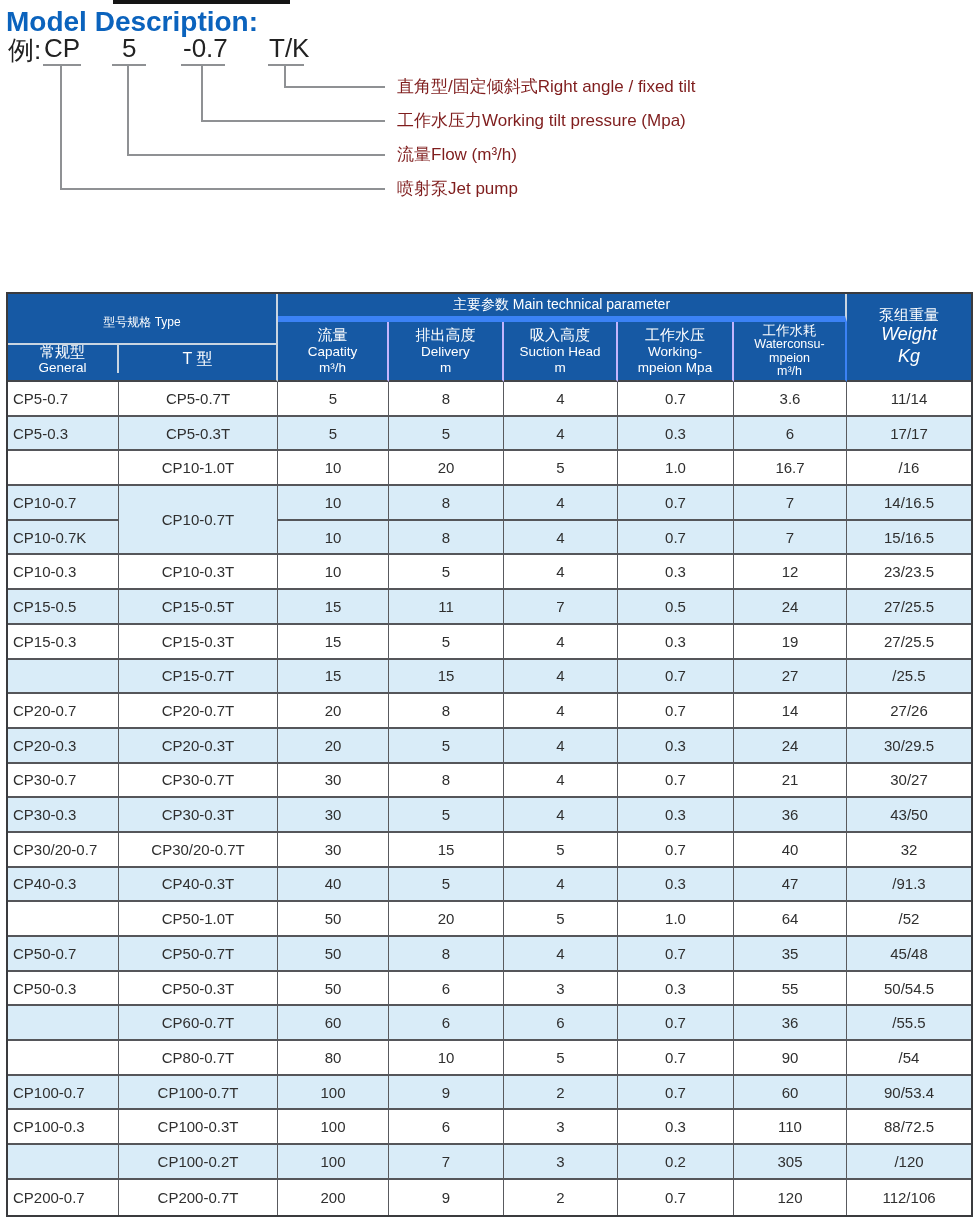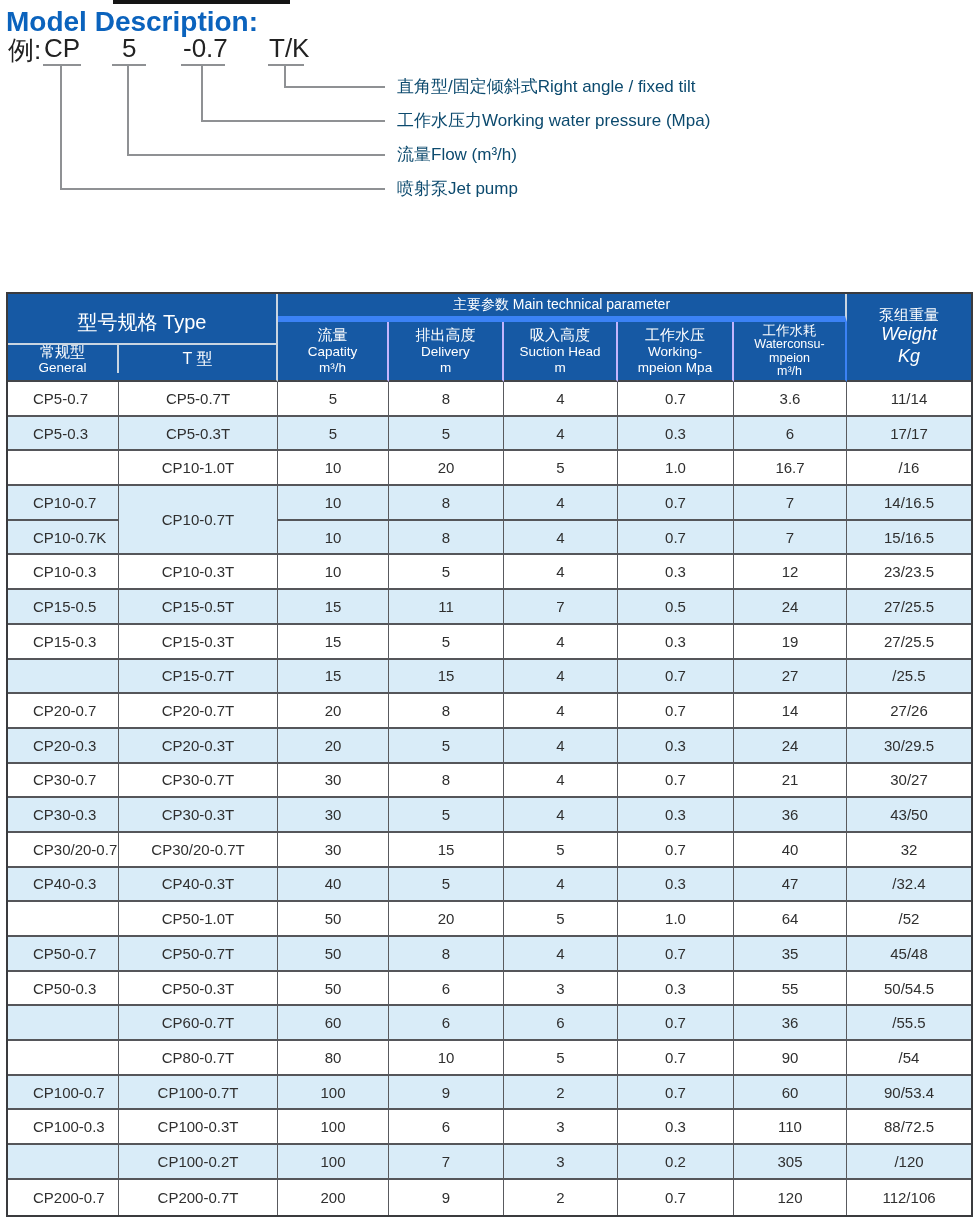--- a/index.html
+++ b/index.html
@@ -35,21 +35,21 @@
   .v-1{left:127px;height:90px;}
   .v-2{left:201px;height:56px;}
   .v-3{left:284px;height:22px;}
   .hline{position:absolute;height:2px;background:#8f9194;}
   .h-3{left:284px;top:86px;width:101px;}
   .h-2{left:201px;top:120px;width:184px;}
   .h-1{left:127px;top:154px;width:258px;}
   .h-0{left:60px;top:188px;width:325px;}
   .diagram-label{
     position:absolute;left:397px;height:22px;line-height:22px;
-    font-size:17px;color:#0c4a6e;white-space:nowrap;
+    font-size:17px;color:#7f1d1d;white-space:nowrap;
   }
   .lab-3{top:76px;}
   .lab-2{top:110px;}
   .lab-1{top:144px;}
   .lab-0{top:178px;}
 
   
   .perf-title{
     position:absolute;left:6px;top:256px;margin:0;
     font-size:20px;font-weight:bold;color:#0b63bd;
@@ -72,21 +72,21 @@
   table.perf col.c8{width:124px;}
   th,td{box-sizing:border-box;padding:0;}
   thead th{
     background:#1659a4;color:#ffffff;font-weight:normal;
     vertical-align:middle;text-align:center;
   }
   .type-cell{border-right:2px solid #c9d5e1;border-bottom:2px solid #44464a;}
   .type-top{
     height:44px;border-bottom:2px solid #c9d5e1;
     display:flex;align-items:center;justify-content:center;
-    font-size:20px;box-sizing:border-box;
+    font-size:12px;box-sizing:border-box;
   }
   .type-bottom{height:28px;display:flex;}
   .type-general{
     width:111px;border-right:2px solid #c9d5e1;box-sizing:border-box;
     display:flex;flex-direction:column;align-items:center;justify-content:center;
     line-height:1.15;
   }
   .type-t{
     flex:1;display:flex;align-items:center;justify-content:center;font-size:16px;
   }
@@ -105,21 +105,21 @@
   .sub-th.dense .zh{font-size:13.5px;line-height:1.05;}
   .sub-th.dense .en{font-size:12.5px;line-height:1.05;}
   .weight-cell .zh{font-size:15px;}
   .weight-cell .en{font-size:18px;font-style:italic;}
   tbody td{
     height:34.7px;font-size:15px;color:#2f2f2f;
     border-right:1px solid #595a5e;border-bottom:2px solid #55565a;
     text-align:center;vertical-align:middle;background:#ffffff;
   }
   tbody tr.shaded td{background:#d9ecf8;}
-  tbody td.c-general{text-align:left;padding-left:25px;}
+  tbody td.c-general{text-align:left;padding-left:5px;}
   tbody td:last-child{border-right:none;}
   tbody tr:last-child td{border-bottom:none;}
 </style>
 </head>
 <body>
 
 <div class="page">
 
   <div>
     <div class="crop-bar"></div>
@@ -139,21 +139,21 @@
     <div class="vline v-0"></div>
     <div class="vline v-1"></div>
     <div class="vline v-2"></div>
     <div class="vline v-3"></div>
     <div class="hline h-0"></div>
     <div class="hline h-1"></div>
     <div class="hline h-2"></div>
     <div class="hline h-3"></div>
 
     <div class="diagram-label lab-3">直角型/固定倾斜式Right angle / fixed tilt</div>
-    <div class="diagram-label lab-2">工作水压力Working water pressure (Mpa)</div>
+    <div class="diagram-label lab-2">工作水压力Working tilt pressure (Mpa)</div>
     <div class="diagram-label lab-1">流量Flow (m³/h)</div>
     <div class="diagram-label lab-0">喷射泵Jet pump</div>
   </div>
 
 
   <div class="tbl-wrap">
     <table class="perf">
       <colgroup>
         <col class="c1">
           <col class="c2">
@@ -353,21 +353,21 @@
             <td class="c-num">32</td>
           </tr>
           <tr class="shaded">
             <td class="c-general">CP40-0.3</td>
             <td class="c-t">CP40-0.3T</td>
             <td class="c-num">40</td>
             <td class="c-num">5</td>
             <td class="c-num">4</td>
             <td class="c-num">0.3</td>
             <td class="c-num">47</td>
-            <td class="c-num">/32.4</td>
+            <td class="c-num">/91.3</td>
           </tr>
           <tr>
             <td class="c-general"></td>
             <td class="c-t">CP50-1.0T</td>
             <td class="c-num">50</td>
             <td class="c-num">20</td>
             <td class="c-num">5</td>
             <td class="c-num">1.0</td>
             <td class="c-num">64</td>
             <td class="c-num">/52</td>

